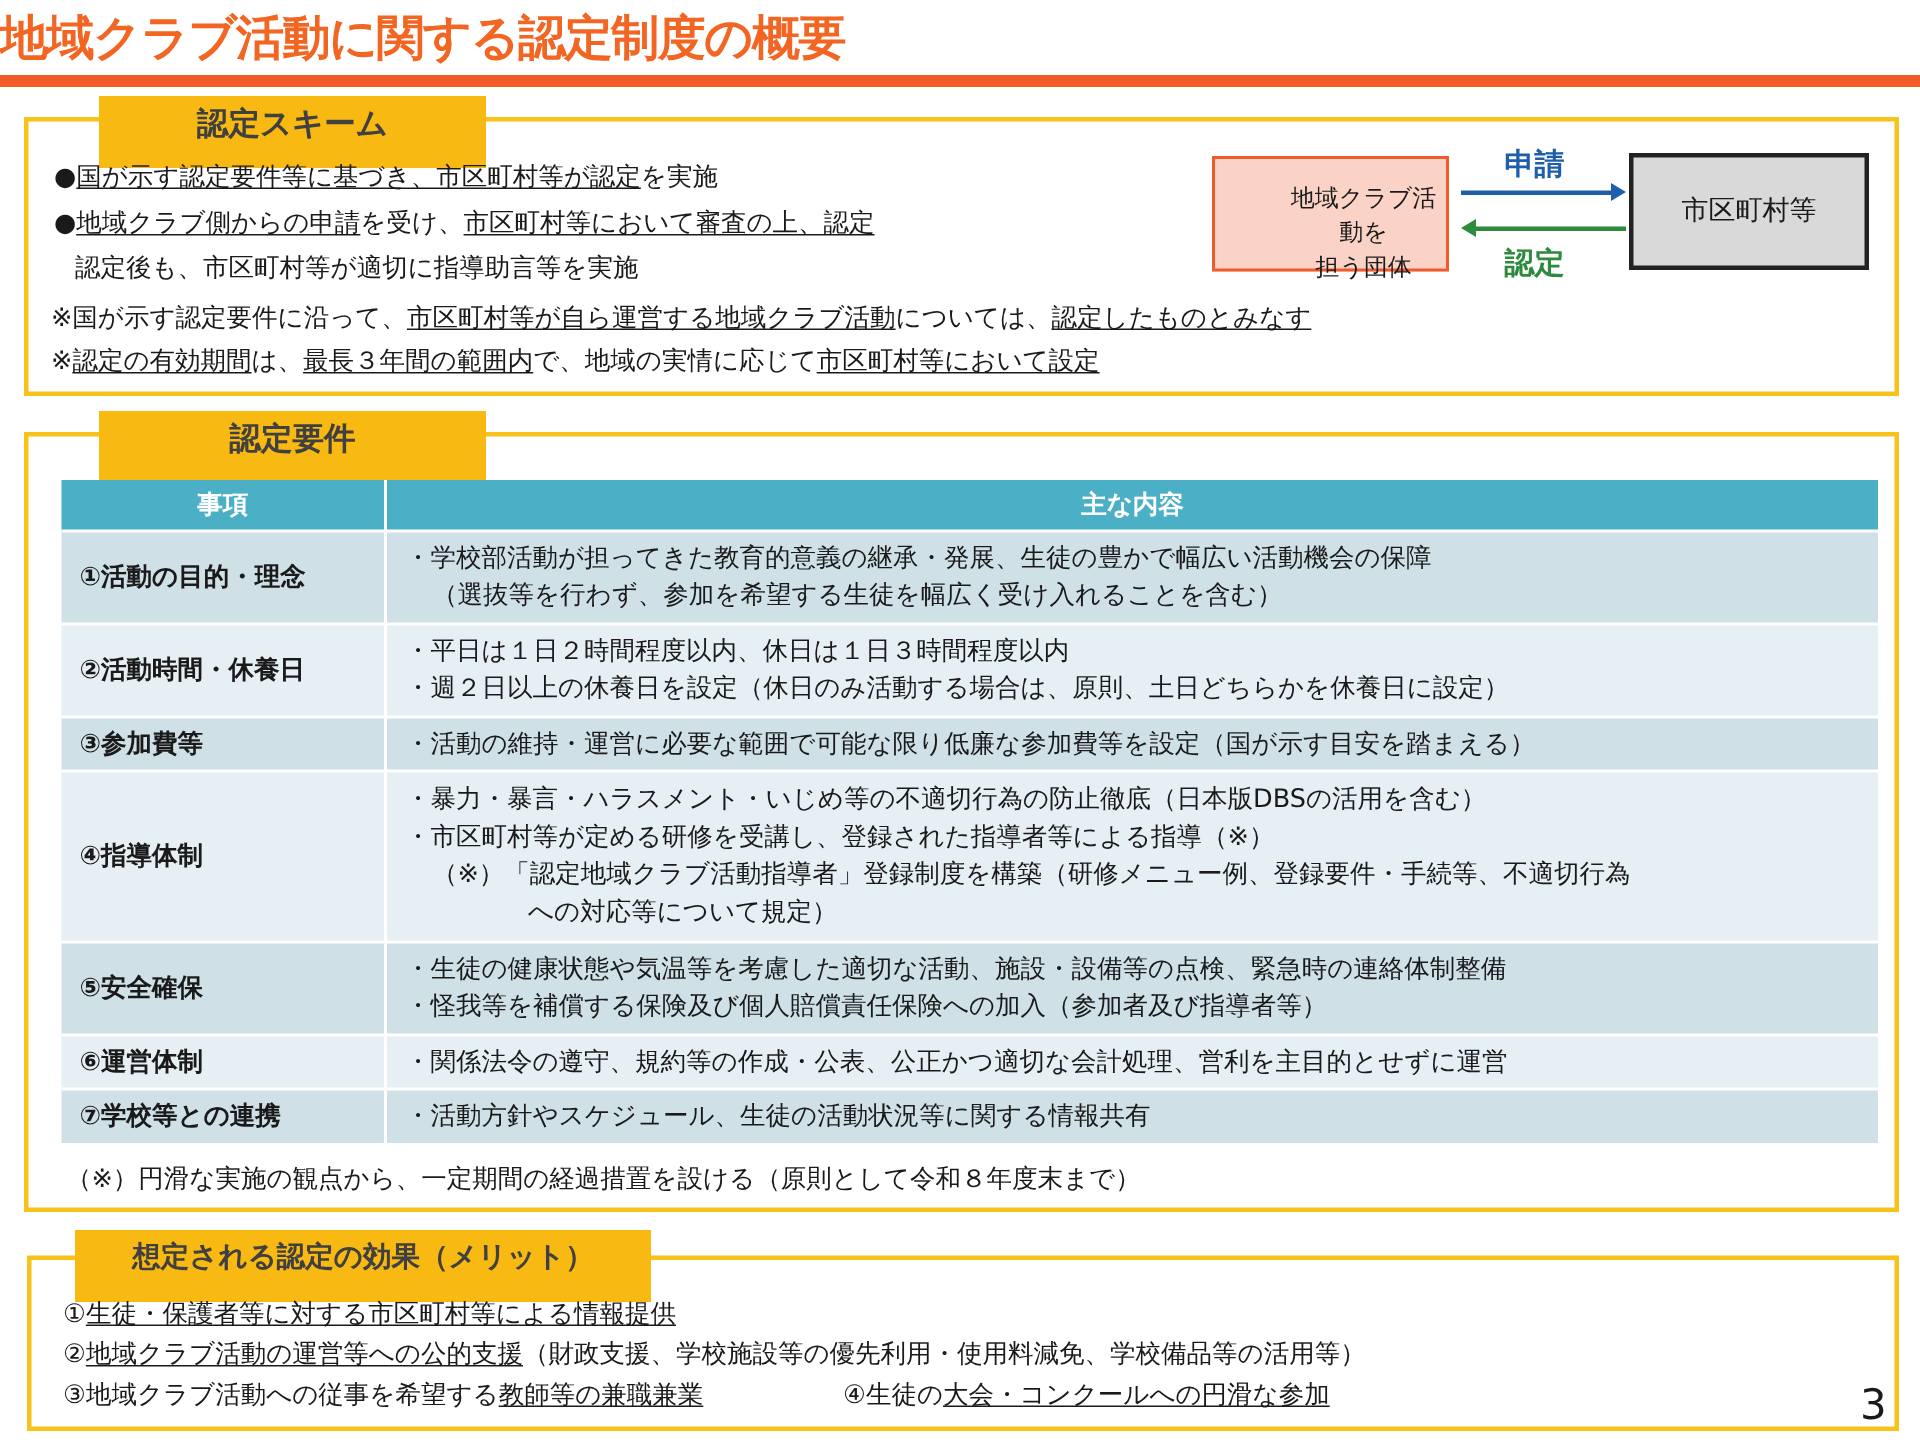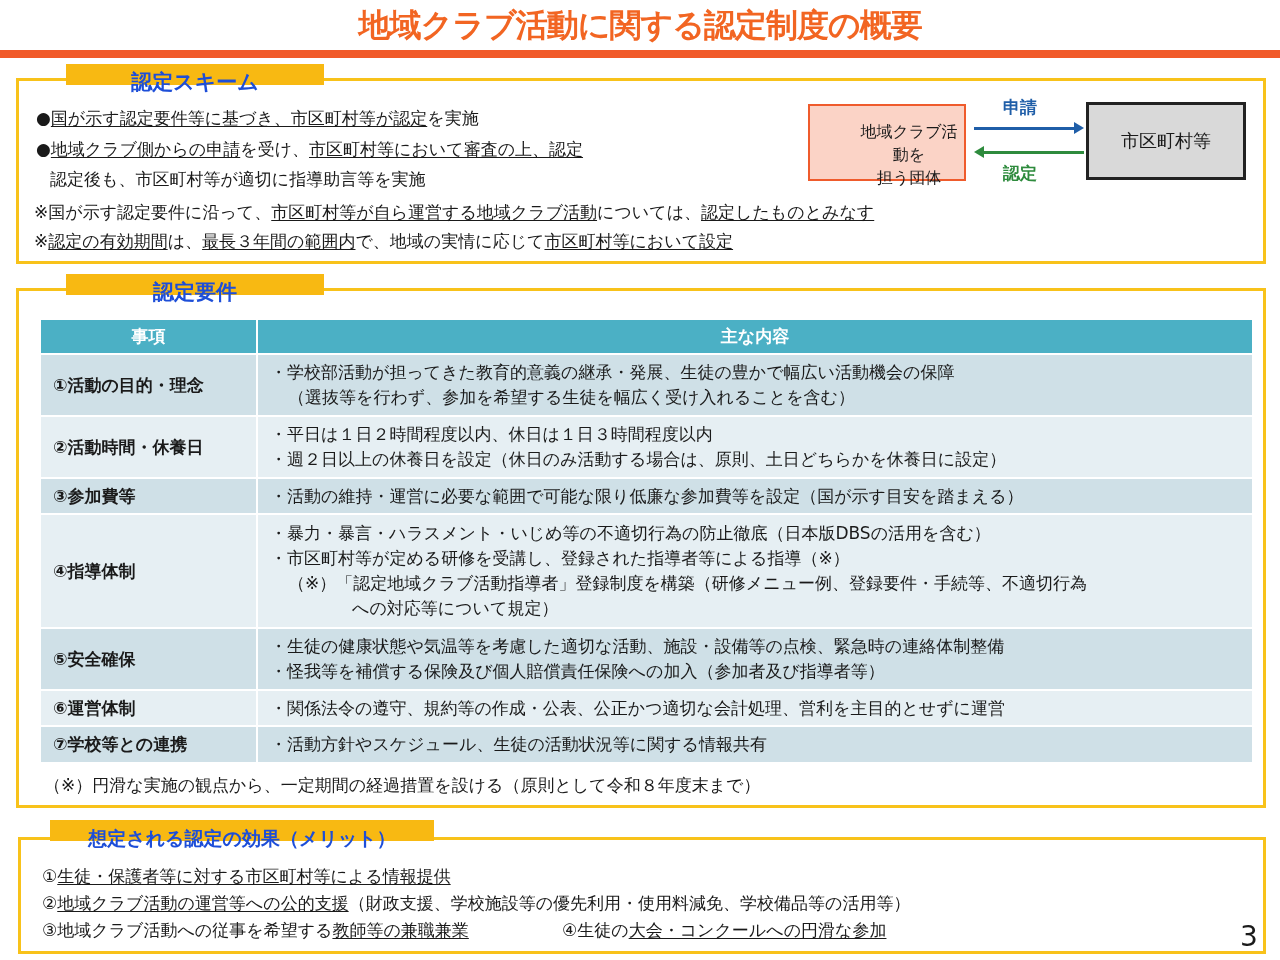--- a/index.html
+++ b/index.html
@@ -1,28 +1,28 @@
 <!DOCTYPE html>
 <html><head>
 <meta charset="utf-8">
 <style>
   * { box-sizing: border-box; margin: 0; padding: 0; }
   html, body { width: 1280px; height: 960px; background: #ffffff; overflow: hidden; }
   body { font-family: "DejaVu Sans", "Liberation Sans", sans-serif; color: #1a1a1a; position: relative; }
 
   .title {
-    position: absolute; left: 0; top: 4px; width: 1280px; text-align: center;
+    position: absolute; left: 0; top: 4px; width: 1280px; 
     font-size: 32px; font-weight: bold; color: #f26522; letter-spacing: -1px;
   }
   .title-rule { position: absolute; left: 0; top: 50px; width: 1280px; height: 8px; background: #f15a29; }
 
   .panel { position: absolute; border: 3px solid #f8c21a; background: #fff; }
   .panel-tab {
-    position: absolute; background: #f8b912; color: #1d4ed8; font-weight: bold;
-    font-size: 21px; text-align: center; line-height: 36px; height: 21px;
+    position: absolute; background: #f8b912; color: #404040; font-weight: bold;
+    font-size: 21px; text-align: center; line-height: 36px; height: 48px;
   }
 
   
   #p1 { left: 16px; top: 78px; width: 1250px; height: 186px; }
   #p1-tab { left: 66px; top: 64px; width: 258px; }
   .line { position: absolute; font-size: 17px; white-space: nowrap; line-height: 24px; }
   .b { font-weight: normal; text-decoration: underline; text-underline-offset: 2px; }
 
   .org-box {
     position: absolute; left: 808px; top: 104px; width: 158px; height: 77px;
@@ -31,21 +31,21 @@
   }
   .city-box {
     position: absolute; left: 1086px; top: 102px; width: 160px; height: 78px;
     background: #d9d9d9; border: 3px solid #222; font-size: 18px; text-align: center; line-height: 72px;
   }
   .arrow { position: absolute; height: 3px; }
   .arrow.blue { left: 974px; top: 127px; width: 100px; background: #1f5ea8; }
   .arrow.blue::after { content: ""; position: absolute; right: -10px; top: -5px; border-left: 10px solid #1f5ea8; border-top: 6px solid transparent; border-bottom: 6px solid transparent; }
   .arrow.green { left: 984px; top: 151px; width: 100px; background: #2e8b3d; }
   .arrow.green::before { content: ""; position: absolute; left: -10px; top: -5px; border-right: 10px solid #2e8b3d; border-top: 6px solid transparent; border-bottom: 6px solid transparent; }
-  .arrow-label { position: absolute; font-size: 17px; font-weight: bold; }
+  .arrow-label { position: absolute; font-size: 20px; font-weight: bold; }
   .arrow-label.blue { left: 1003px; top: 96px; color: #1f5ea8; }
   .arrow-label.green { left: 1003px; top: 162px; color: #2e8b3d; }
 
   
   #p2 { left: 16px; top: 288px; width: 1250px; height: 520px; }
   #p2-tab { left: 66px; top: 274px; width: 258px; }
   table.req { position: absolute; left: 41px; top: 320px; width: 1213px; border-collapse: collapse; font-size: 17px; }
   table.req th {
     background: #4bb0c5; color: #fff; font-weight: bold; height: 34px; font-size: 17px;
     border-right: 2px solid #fff;

